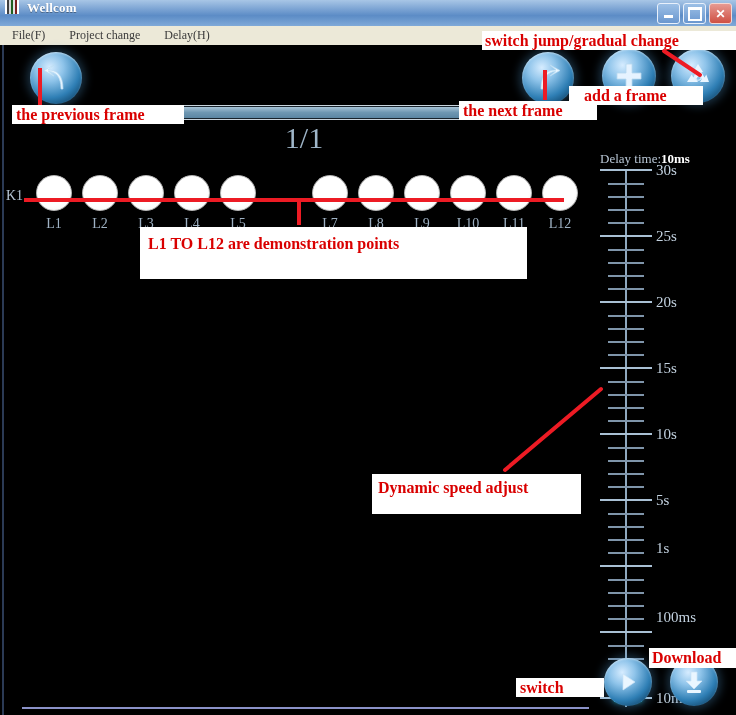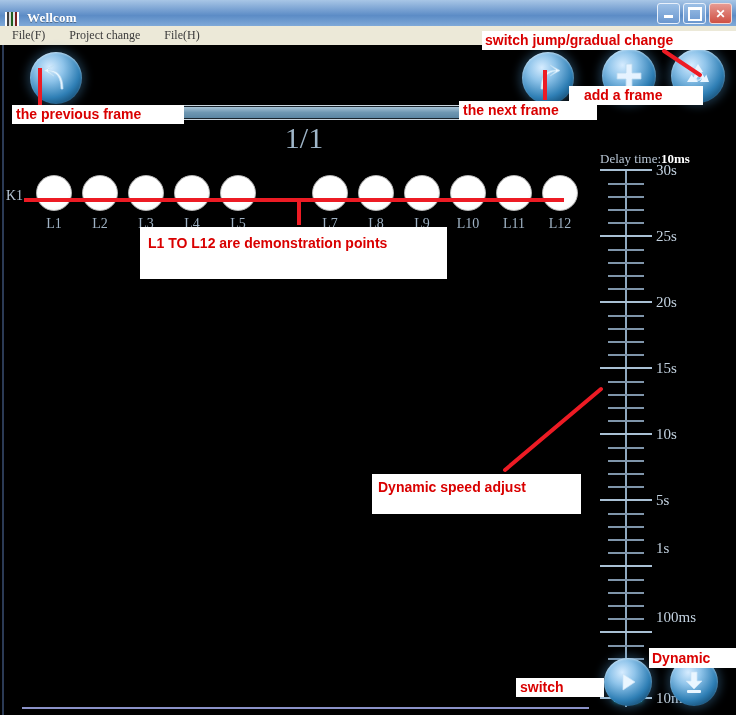--- a/index.html
+++ b/index.html
@@ -7,21 +7,21 @@
     width:736px;height:715px;overflow:hidden;
     background:#000;
     font-family:"Liberation Serif", serif;
   }
   .app{position:relative;width:736px;height:715px;overflow:hidden;
        background:linear-gradient(180deg,#8fb6dd 0%,#7ea6d4 100%);}
 
   
   .titlebar{position:absolute;left:0;top:0;width:736px;height:26px;
     background:linear-gradient(180deg,#a8c6e6 0%,#6f9ace 45%,#5c8cc6 60%,#7fa9d8 100%);
-    display:flex;align-items:flex-end;}
+    display:flex;align-items:flex-start;}
   .title-ico{width:15px;height:14px;margin-left:5px;position:relative;}
   .title-ico i{position:absolute;top:0;width:2px;height:14px;display:block;}
   .title-text{color:#ffffff;font-size:13px;font-weight:bold;margin-left:7px;
     font-family:"Liberation Serif",serif;letter-spacing:.2px;
     text-shadow:0 1px 0 rgba(0,0,0,.35);}
   .win-btns{position:absolute;right:4px;top:3px;display:flex;gap:3px;}
   .wb{width:21px;height:19px;border:1px solid #e8f0fb;border-radius:3px;
       background:linear-gradient(180deg,#9dc0e6,#6a97cf);
       display:flex;align-items:center;justify-content:center;}
   .wb.close{background:linear-gradient(180deg,#e79a92,#cf5043);border-color:#f4d7d3;}
@@ -80,22 +80,22 @@
   .ruler .tlabel{position:absolute;left:56px;color:#c3d2e0;font-size:15px;
     font-family:"Liberation Serif",serif;transform:translateY(-50%);white-space:nowrap;}
   .ruler .handle{position:absolute;left:14px;width:28px;height:10px;background:#13e6ea;
     transform:translateY(-50%);box-shadow:0 0 5px rgba(0,230,240,.6);}
 
   
   .sep{position:absolute;left:18px;top:662px;width:567px;height:2px;background:#8b92c8;}
 
   
   .ann{position:absolute;background:#ffffff;color:#d90000;
-    font-family:Liberation Sans, sans-serif;font-weight:bold;
-    font-size:14px;white-space:nowrap;}
+    font-family:Liberation Serif, serif;font-weight:bold;
+    font-size:16px;white-space:nowrap;}
   .ann.pad{padding:3px 6px;}
   .redline{position:absolute;background:#ed1b24;}
   svg.redline-svg{position:absolute;overflow:visible;}
 </style>
 </head>
 <body>
 
 <div class="app">
 
   <div class="titlebar">
@@ -118,21 +118,21 @@
       </div>
       <div class="wb close">
         <span>✕</span>
       </div>
     </div>
   </div>
 
   <div class="menubar">
     <div class="mi">File(F)</div>
     <div class="mi">Project change</div>
-    <div class="mi">File(H)</div>
+    <div class="mi">Delay(H)</div>
   </div>
 
   <div class="client">
   <div class="client-inner">
 
     <div class="rbtn" style="left:26px;top:7px;width:52px;height:52px;">
       <svg width="30" height="30" viewBox="0 0 30 30">
         <path d="M22 26 C22 12 16 7 7 7 L13 2 L3 7.5 L13 13 L7.5 8.4 C15 8.8 20 13.5 20 26 Z" fill="#eaf6ff" stroke="#bcdcf2" stroke-width="0.7"></path>
       </svg>
     </div>
@@ -301,24 +301,24 @@
 
   <div class="ann pad" style="left:569px;top:86px;width:104px;height:19px;line-height:19px;padding:0 15px;">add a frame</div>
 
   <div class="ann pad" style="left:482px;top:31px;width:249px;height:19px;line-height:19px;padding:0 3px;">switch jump/gradual change</div>
   <svg class="redline-svg" style="left:0;top:0;width:736px;height:715px;">
     <line x1="664" y1="51" x2="700" y2="75" stroke="#ed1b24" stroke-width="4" stroke-linecap="round"></line>
   </svg>
 
   <div class="redline" style="left:24px;top:198px;width:540px;height:4px;"></div>
   <div class="redline" style="left:297px;top:200px;width:4px;height:25px;"></div>
-  <div class="ann" style="left:140px;top:227px;width:307px;height:52px;padding:8px 8px 8px 8px;box-sizing:border-box;">L1 TO L12 are demonstration points</div>
+  <div class="ann" style="left:140px;top:227px;width:387px;height:52px;padding:8px 8px 8px 8px;box-sizing:border-box;">L1 TO L12 are demonstration points</div>
 
   <svg class="redline-svg" style="left:0;top:0;width:736px;height:715px;">
     <line x1="601" y1="389" x2="505" y2="470" stroke="#ed1b24" stroke-width="4" stroke-linecap="round"></line>
   </svg>
   <div class="ann" style="left:372px;top:474px;width:209px;height:40px;padding:5px 6px 0 6px;box-sizing:border-box;">Dynamic speed adjust</div>
 
   <div class="ann pad" style="left:516px;top:678px;width:80px;height:19px;line-height:19px;padding:0 4px;">switch</div>
 
-  <div class="ann pad" style="left:649px;top:648px;width:82px;height:20px;line-height:20px;padding:0 3px;">Dynamic</div>
+  <div class="ann pad" style="left:649px;top:648px;width:82px;height:20px;line-height:20px;padding:0 3px;">Download</div>
 
 </div>
 
 </body></html>

